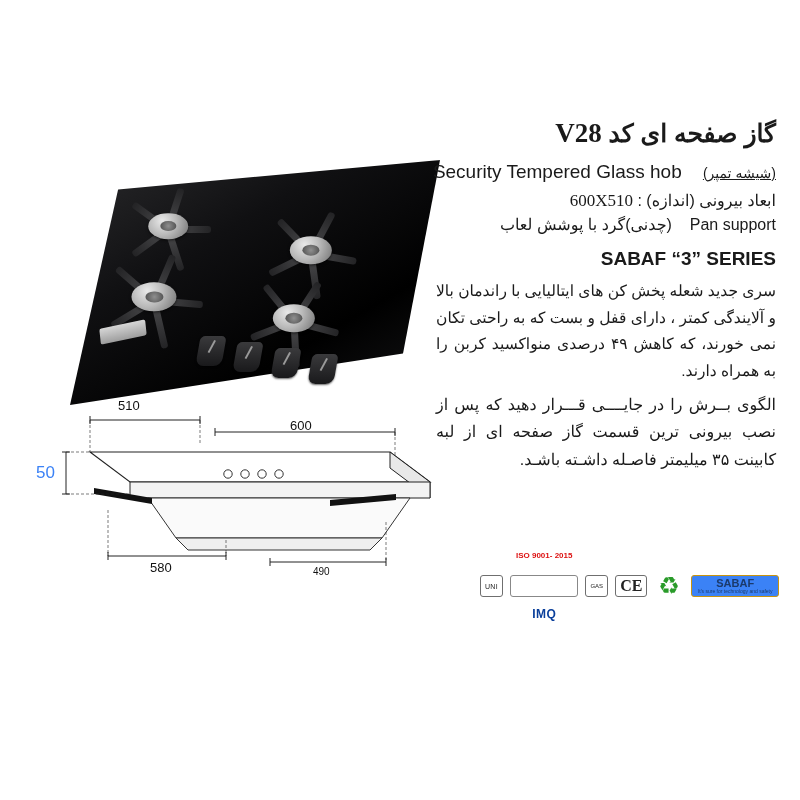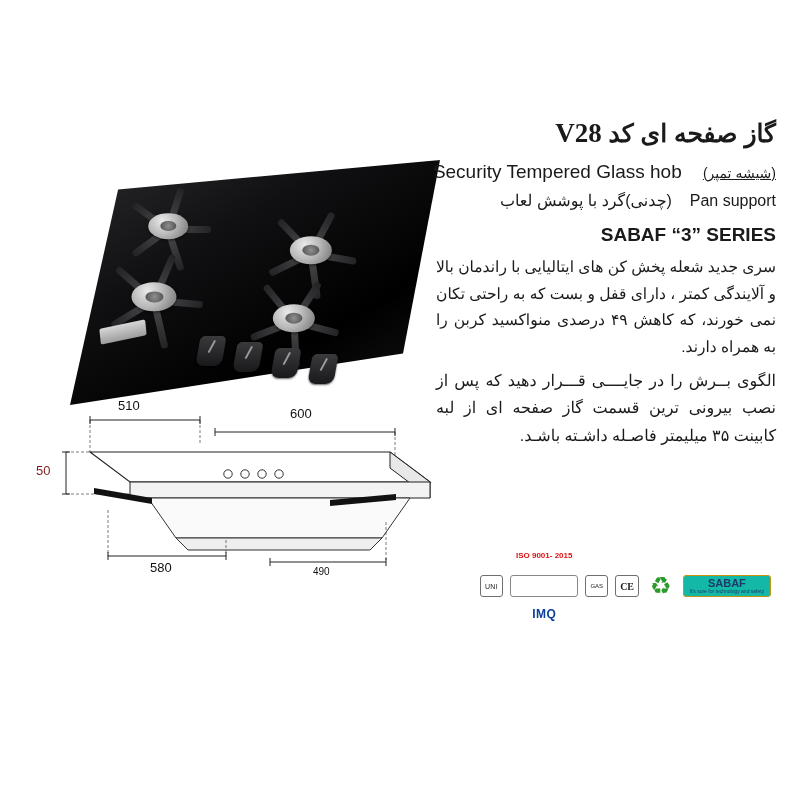--- a/index.html
+++ b/index.html
@@ -235,24 +235,24 @@
     box-sizing: border-box;
   }
   .logo-iso {
     flex-direction: column;
     line-height: 1.15;
     border: 1px solid #888;
     padding: 0 5px;
   }
   .logo-iso .l1 { color:#d11; font-weight:bold; font-size:8px; }
   .logo-iso .l2 { color:#0a3f9b; font-weight:bold; font-size:12px; letter-spacing:.5px;margin-top:48px;}
-  .logo-ce { font-family:"Liberation Serif", serif; font-weight:bold; font-size:10px; }
+  .logo-ce { font-family:"Liberation Serif", serif; font-weight:bold; font-size:16px; }
   .logo-recycle { border:none; font-size:24px; color:#2a9b2a; }
   .logo-sabaf {
-    background:#14b8a6;
+    background:#3b82f6;
     border:1px solid #c8940f;
     color:#123;
     flex-direction: column;
     line-height:1.1;
     padding: 0 6px;
   }
   .logo-sabaf .s1 { font-weight:bold; font-size:11px; color:#1b3a6b; }
   .logo-sabaf .s2 { font-size:5px; color:#1b3a6b; }
   .logo-uni { font-size:7px; letter-spacing:.3px; }
   .logo-gas { font-size:6px; text-align:center; line-height:1.1; }
@@ -363,41 +363,45 @@
         <line x1="78" y1="120" x2="78" y2="166" stroke="#222" stroke-width=".6" stroke-dasharray="3 2"></line>
         <line x1="196" y1="150" x2="196" y2="166" stroke="#222" stroke-width=".6" stroke-dasharray="3 2"></line>
 
         <line x1="240" y1="172" x2="356" y2="172" stroke="#222" stroke-width="1"></line>
         <line x1="240" y1="168" x2="240" y2="176" stroke="#222" stroke-width="1"></line>
         <line x1="356" y1="168" x2="356" y2="176" stroke="#222" stroke-width="1"></line>
         <line x1="356" y1="132" x2="356" y2="172" stroke="#222" stroke-width=".6" stroke-dasharray="3 2"></line>
       </svg>
 
       <div style="position:absolute;left:88px;top:8px;font-size:13px;color:#111;">510</div>
-      <div style="position:absolute;left:260px;top:16px;font-size:13px;color:#111;">600</div>
-      <div style="position:absolute;left:6px;top:73px;font-size:13px;color:#7f1d1d;">50</div>
+      <div style="position:absolute;left:260px;top:28px;font-size:13px;color:#111;">600</div>
+      <div style="position:absolute;left:6px;top:73px;font-size:17px;color:#3b82f6;">50</div>
       <div style="position:absolute;left:120px;top:170px;font-size:13px;color:#111;">580</div>
       <div style="position:absolute;left:283px;top:176px;font-size:10px;color:#111;">490</div>
     </div>
 
   </div>
 
   <div id="right-col">
 
     <div class="title-row">
       <span>گاز صفحه ای کد</span>
       <span class="code">V28</span>
     </div>
 
     <div class="sub-en">
       <span class="fa-note">(شیشه تمپر)</span>
       &nbsp;&nbsp;
       <span>Security Tempered Glass hob</span>
     </div>
 
+    <div class="spec-line">
+      <span>ابعاد بیرونی (اندازه) :</span>
+      <span class="val">600X510</span>
+    </div>
 
     <div class="spec-line">
       <span>Pan support</span>
       &nbsp;&nbsp;
       <span>(چدنی)گرد  با پوشش لعاب</span>
     </div>
 
 
     <div class="series-head">SABAF  “3”  SERIES</div>
 

